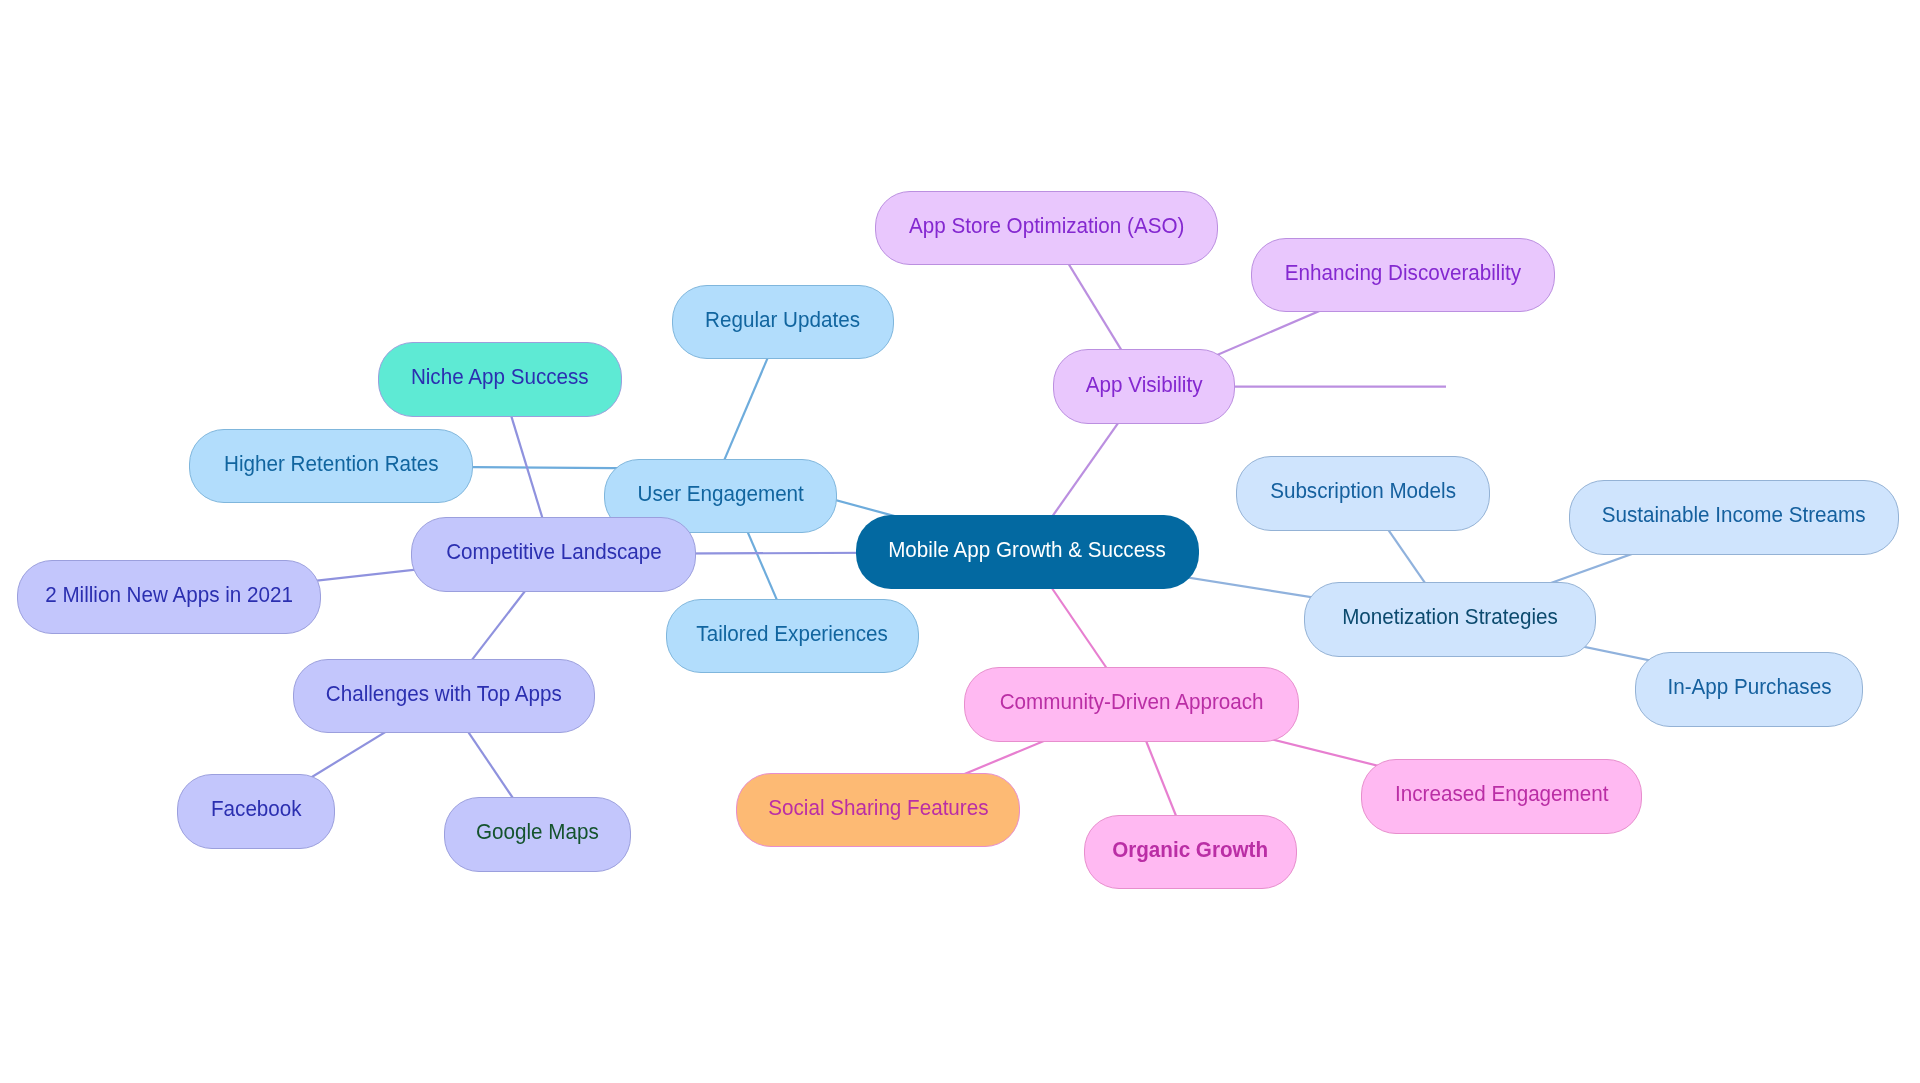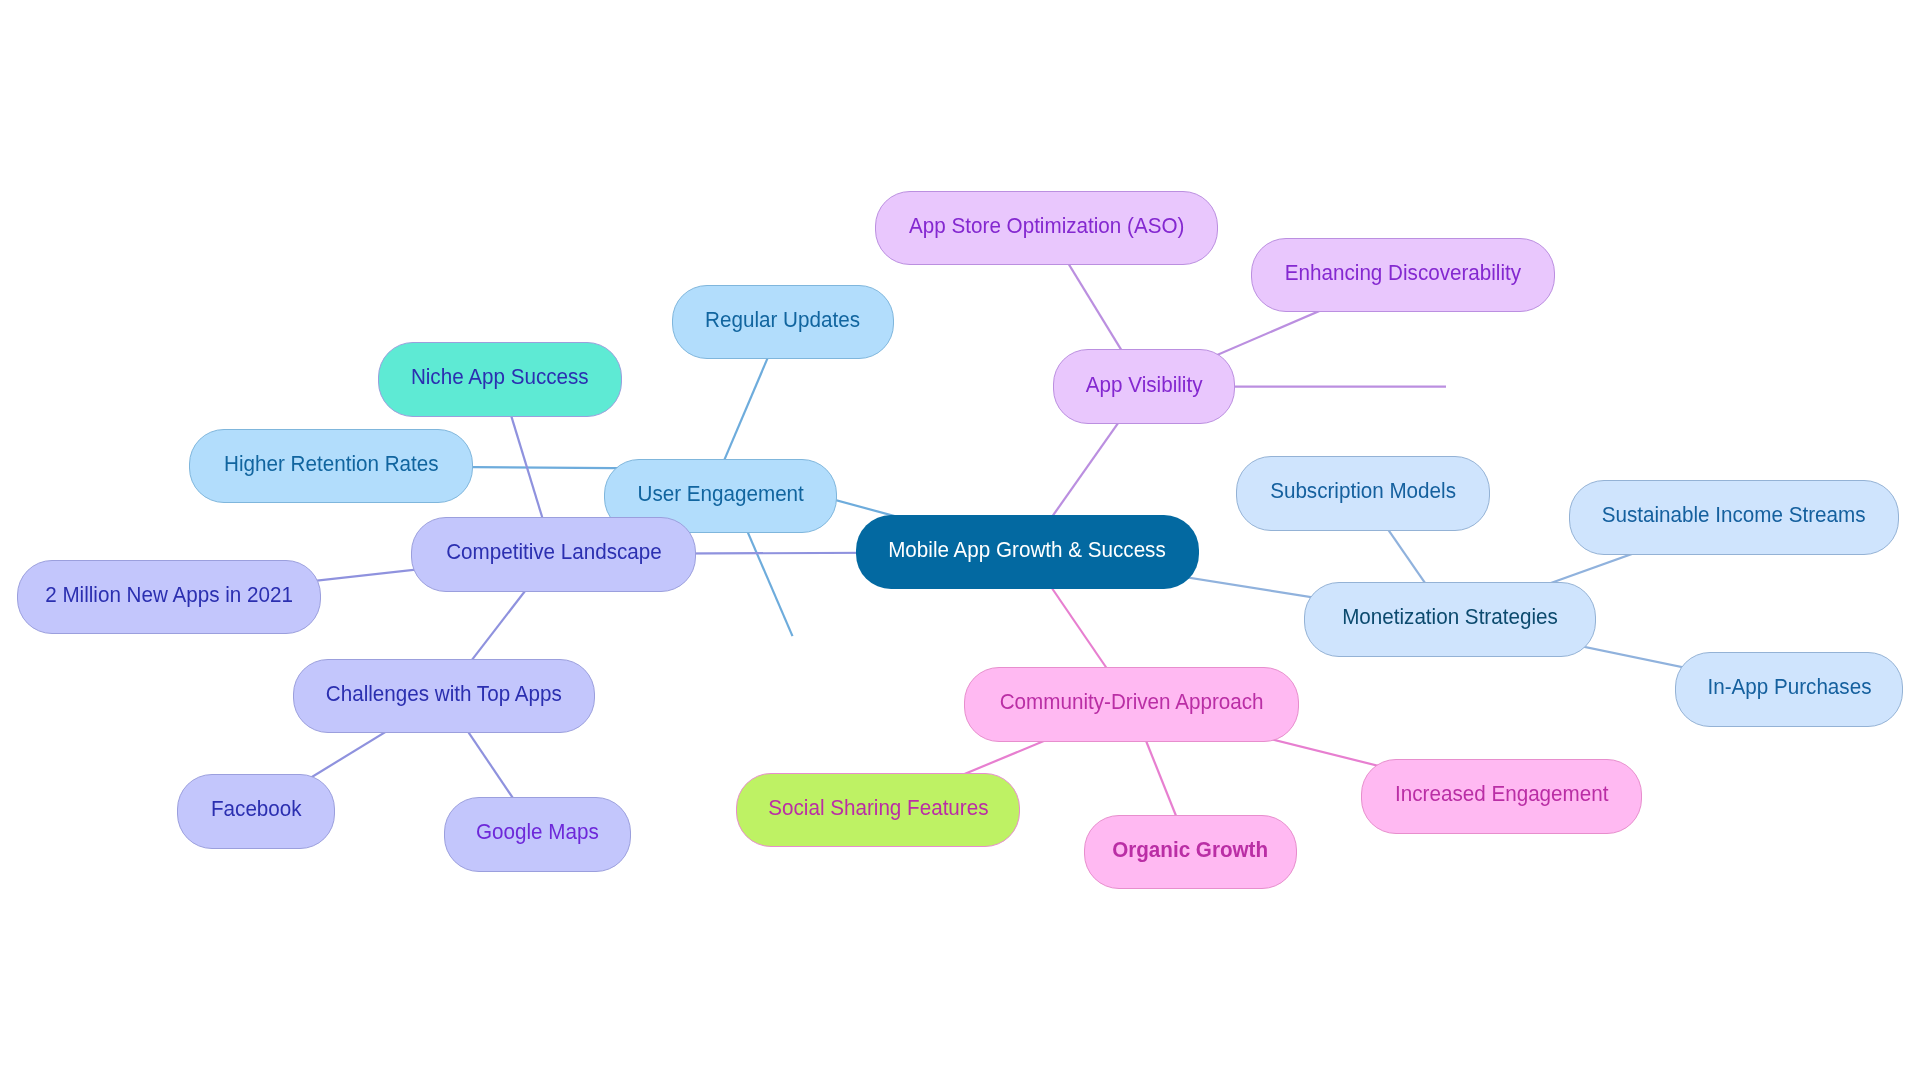--- a/index.html
+++ b/index.html
@@ -67,54 +67,57 @@
   </div>
   <div class="mm-node cyan" style="left:604px;top:431.6px;width:233px;height:74.5px;background:#b2ddfc;border-color:#7fb6dc;color:#11659f;margin-top:27px;">
     <span class="mm-label">User Engagement</span>
   </div>
   <div class="mm-node cyan" style="left:672px;top:284.6px;width:222px;height:74.5px;background:#b2ddfc;border-color:#7fb6dc;color:#11659f;">
     <span class="mm-label">Regular Updates</span>
   </div>
   <div class="mm-node cyan" style="left:189.3px;top:428.8px;width:283.6px;height:74.5px;background:#b2ddfc;border-color:#7fb6dc;color:#11659f;">
     <span class="mm-label">Higher Retention Rates</span>
   </div>
+  <div class="mm-node cyan" style="left:666px;top:598.9px;width:253px;height:74.5px;background:#b2ddfc;border-color:#7fb6dc;color:#11659f;">
+    <span class="mm-label">Tailored Experiences</span>
+  </div>
   <div class="mm-node peri" style="left:410.8px;top:517.0px;width:285.5px;height:74.5px;background:#c3c6fc;border-color:#9b9fdd;color:#2b2fb0;">
     <span class="mm-label">Competitive Landscape</span>
   </div>
   <div class="mm-node peri" style="left:378px;top:342.0px;width:244px;height:74.5px;background:#5eead4;border-color:#9b9fdd;color:#2b2fb0;">
     <span class="mm-label">Niche App Success</span>
   </div>
   <div class="mm-node peri" style="left:17px;top:559.7px;width:304px;height:74.5px;background:#c3c6fc;border-color:#9b9fdd;color:#2b2fb0;">
     <span class="mm-label">2 Million New Apps in 2021</span>
   </div>
   <div class="mm-node peri" style="left:293px;top:658.9px;width:302px;height:74.5px;background:#c3c6fc;border-color:#9b9fdd;color:#2b2fb0;">
     <span class="mm-label">Challenges with Top Apps</span>
   </div>
   <div class="mm-node peri" style="left:177px;top:774.0px;width:158px;height:74.5px;background:#c3c6fc;border-color:#9b9fdd;color:#2b2fb0;">
     <span class="mm-label">Facebook</span>
   </div>
-  <div class="mm-node peri" style="left:444px;top:797.1px;width:187px;height:74.5px;background:#c3c6fc;border-color:#9b9fdd;color:#6d28d9;">
+  <div class="mm-node peri" style="left:444px;top:797.1px;width:187px;height:74.5px;background:#c3c6fc;border-color:#9b9fdd;color:#14532d;">
     <span class="mm-label">Google Maps</span>
   </div>
   <div class="mm-node paleblue" style="left:1304px;top:582.0px;width:292px;height:74.5px;background:#cfe4fd;border-color:#94b2d5;color:#0c4a6e;">
     <span class="mm-label">Monetization Strategies</span>
   </div>
   <div class="mm-node paleblue" style="left:1236px;top:456.0px;width:254px;height:74.5px;background:#cfe4fd;border-color:#94b2d5;color:#15609e;">
     <span class="mm-label">Subscription Models</span>
   </div>
   <div class="mm-node paleblue" style="left:1569px;top:480.1px;width:330px;height:74.5px;background:#cfe4fd;border-color:#94b2d5;color:#15609e;">
     <span class="mm-label">Sustainable Income Streams</span>
   </div>
-  <div class="mm-node paleblue" style="left:1675px;top:652.0px;width:228px;height:74.5px;background:#cfe4fd;border-color:#94b2d5;color:#15609e;">
+  <div class="mm-node paleblue" style="left:1635px;top:652.0px;width:228px;height:74.5px;background:#cfe4fd;border-color:#94b2d5;color:#15609e;">
     <span class="mm-label">In-App Purchases</span>
   </div>
   <div class="mm-node pink" style="left:964px;top:667.2px;width:335px;height:74.5px;background:#ffb9f2;border-color:#e78ecd;color:#ba2ea5;">
     <span class="mm-label">Community-Driven Approach</span>
   </div>
-  <div class="mm-node pink" style="left:736px;top:772.7px;width:284px;height:74.5px;background:#bef264;border-color:#e78ecd;color:#ba2ea5;">
+  <div class="mm-node pink" style="left:736px;top:772.7px;width:284px;height:74.5px;background:#fdba74;border-color:#e78ecd;color:#ba2ea5;">
     <span class="mm-label">Social Sharing Features</span>
   </div>
   <div class="mm-node pink" style="left:1084px;top:814.7px;width:213px;height:74.5px;background:#ffb9f2;border-color:#e78ecd;color:#ba2ea5;font-weight:bold;">
     <span class="mm-label">Organic Growth</span>
   </div>
   <div class="mm-node pink" style="left:1361px;top:759.2px;width:281px;height:74.5px;background:#ffb9f2;border-color:#e78ecd;color:#ba2ea5;">
     <span class="mm-label">Increased Engagement</span>
   </div>
 
 </div>

